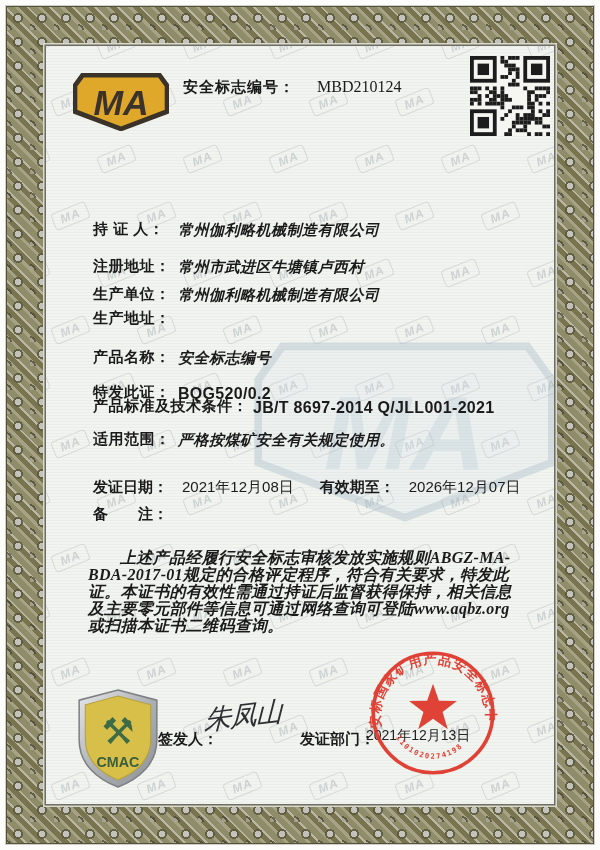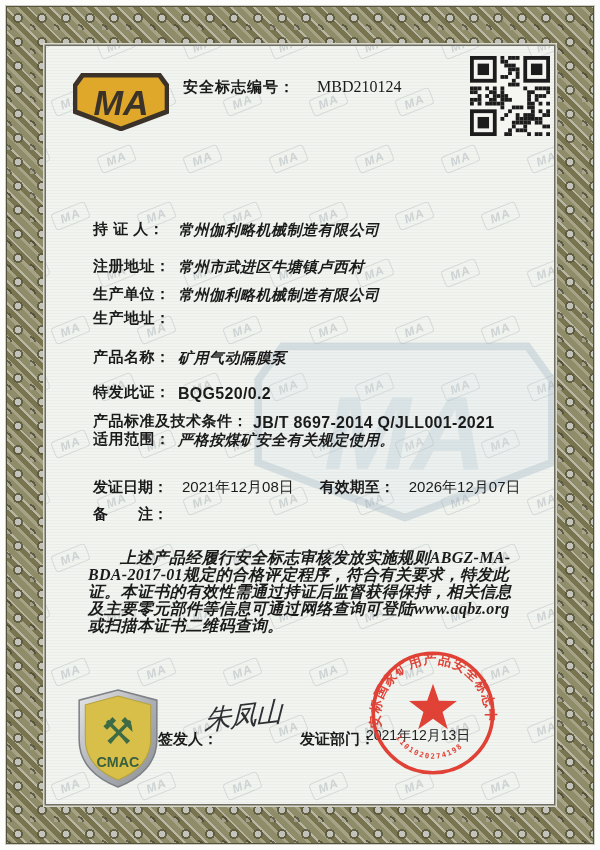--- a/index.html
+++ b/index.html
@@ -314,27 +314,27 @@
     </div>
     <div class="row" style="top:239px">
       <span class="lab">生产单位：</span>
       <span class="val">常州伽利略机械制造有限公司</span>
     </div>
     <div class="row" style="top:263px">
       <span class="lab">生产地址：</span>
     </div>
     <div class="row" style="top:302px">
       <span class="lab">产品名称：</span>
-      <span class="val">矿用气动隔膜泵</span>
+      <span class="val">安全标志编号</span>
     </div>
     <div class="row" style="top:337px">
       <span class="lab">特发此证：</span>
       <span class="val alnum">BQG520/0.2</span>
     </div>
-    <div class="row wide" style="top:366px">
+    <div class="row wide" style="top:351px">
       <span class="lab">产品标准及技术条件：</span>
       <span class="val alnum">JB/T 8697-2014  Q/JLL001-2021</span>
     </div>
     <div class="row" style="top:384px">
       <span class="lab">适用范围：</span>
       <span class="val">严格按煤矿安全有关规定使用。</span>
     </div>
 
     <div class="dates">
       <span class="lab">发证日期：</span>

